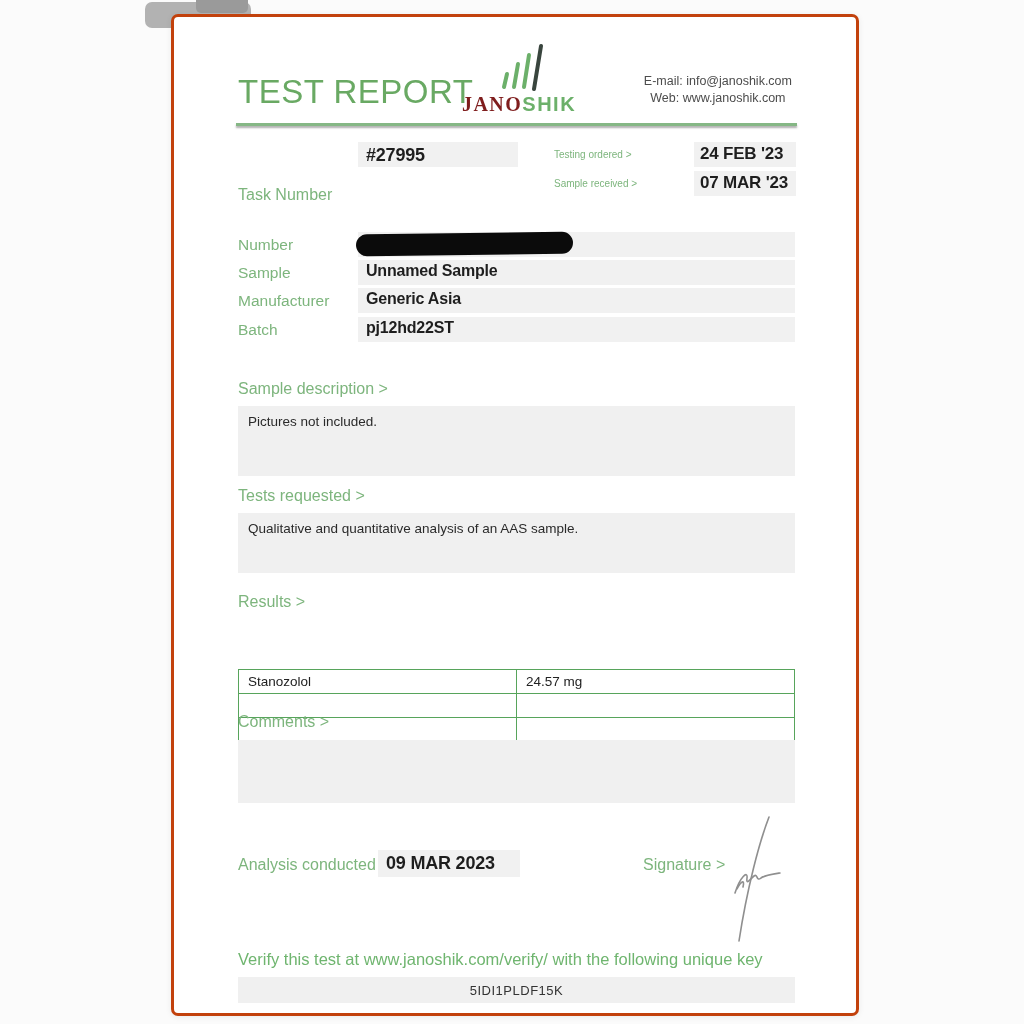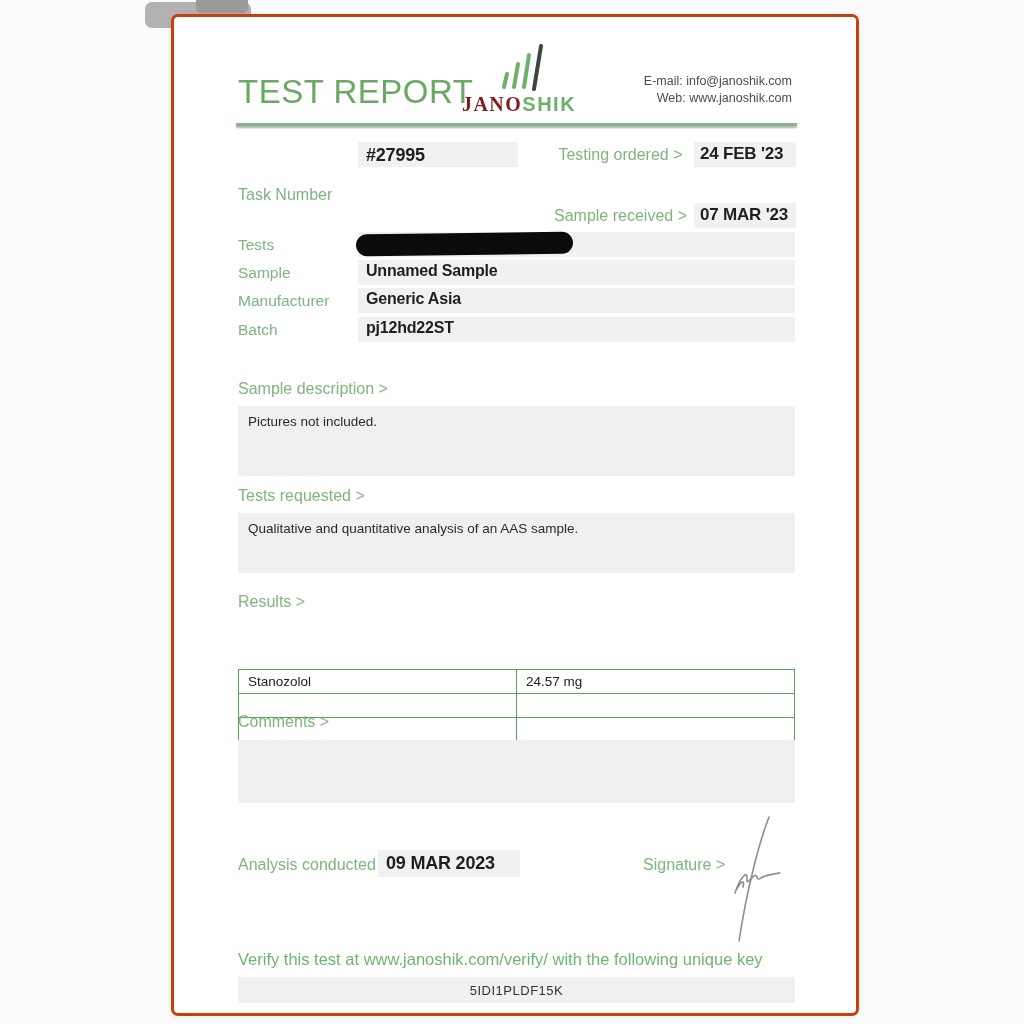--- a/index.html
+++ b/index.html
@@ -27,38 +27,38 @@
   .abs { position:absolute; }
 
   
   .report-title { left:64px; top:56px; font-size:33px; letter-spacing:0.5px;
     color:#69a963; font-weight:400; white-space:nowrap; }
   .logo-wrap { left:278px; top:26px; width:134px; text-align:center; }
   .logo-bars { display:block; margin:0 auto; }
   .logo-word { font-size:20px; font-weight:700; letter-spacing:1.5px; margin-top:2px; white-space:nowrap; }
   .logo-word .dk { color:#7f1d1d;font-family:Liberation Serif, serif; }
   .logo-word .gr { color:#6cb06a; }
-  .contact { right:64px; top:56px; text-align:right; font-size:12.5px;
+  .contact { right:64px; top:56px; text-align:center; font-size:12.5px;
     color:#4c4c4c; line-height:17px; }
 
   .divider { left:62px; top:106px; width:561px; height:3px;
     background:#85b785; box-shadow:0 2px 2px rgba(110,110,110,0.55); }
 
   
   .glabel { color:#7db57d; font-size:16px; white-space:nowrap; }
   .field { background:#f1f1f1; }
   .val { font-weight:700; color:#1e1e1e; letter-spacing:-0.2px; }
 
   
   .task-label { left:64px; top:129px;margin-top:40px; }
   .task-field { left:184px; top:125px; width:160px; height:25px; padding:3px 0 0 8px;
     font-size:18px; }
   .ord-row  { left:380px; top:125px; width:242px; height:25px; display:flex; align-items:center; }
-  .rec-row  { left:380px; top:154px; width:242px; height:25px; display:flex; align-items:center;margin-top:32px; }
-  .date-label { flex:1; text-align:center; font-size:16px; padding-right:7px; }
+  .rec-row  { left:380px; top:154px; width:242px; height:25px; display:flex; align-items:center; }
+  .date-label { flex:1; text-align:left; font-size:10px; padding-right:7px; }
   .date-field { width:102px; height:25px; padding:2px 0 0 6px; font-size:17px; }
 
   
   .info-row { left:64px; width:557px; height:25px; display:flex; }
   .info-label { width:120px; font-size:15.5px; padding-top:4px; }
   .info-field { flex:1; height:25px; padding:2px 0 0 8px; font-size:16px; position:relative; }
   .redact { position:absolute; left:-2px; top:1px; width:217px; height:22px;
     background:#0b0b0b; border-radius:11px; transform:rotate(-0.7deg); }
 
   
@@ -120,21 +120,21 @@
   <div class="abs ord-row">
     <span class="glabel date-label">Testing ordered &gt;</span>
     <span class="field val date-field">24 FEB '23</span>
   </div>
   <div class="abs rec-row">
     <span class="glabel date-label">Sample received &gt;</span>
     <span class="field val date-field">07 MAR '23</span>
   </div>
 
   <div class="abs info-row" style="top:215px">
-    <span class="glabel info-label">Tests</span>
+    <span class="glabel info-label">Number</span>
     <span class="field val info-field">
       <span class="redact"></span>
       <span></span>
     </span>
   </div>
   <div class="abs info-row" style="top:243px">
     <span class="glabel info-label">Sample</span>
     <span class="field val info-field">Unnamed Sample</span>
   </div>
   <div class="abs info-row" style="top:271px">

